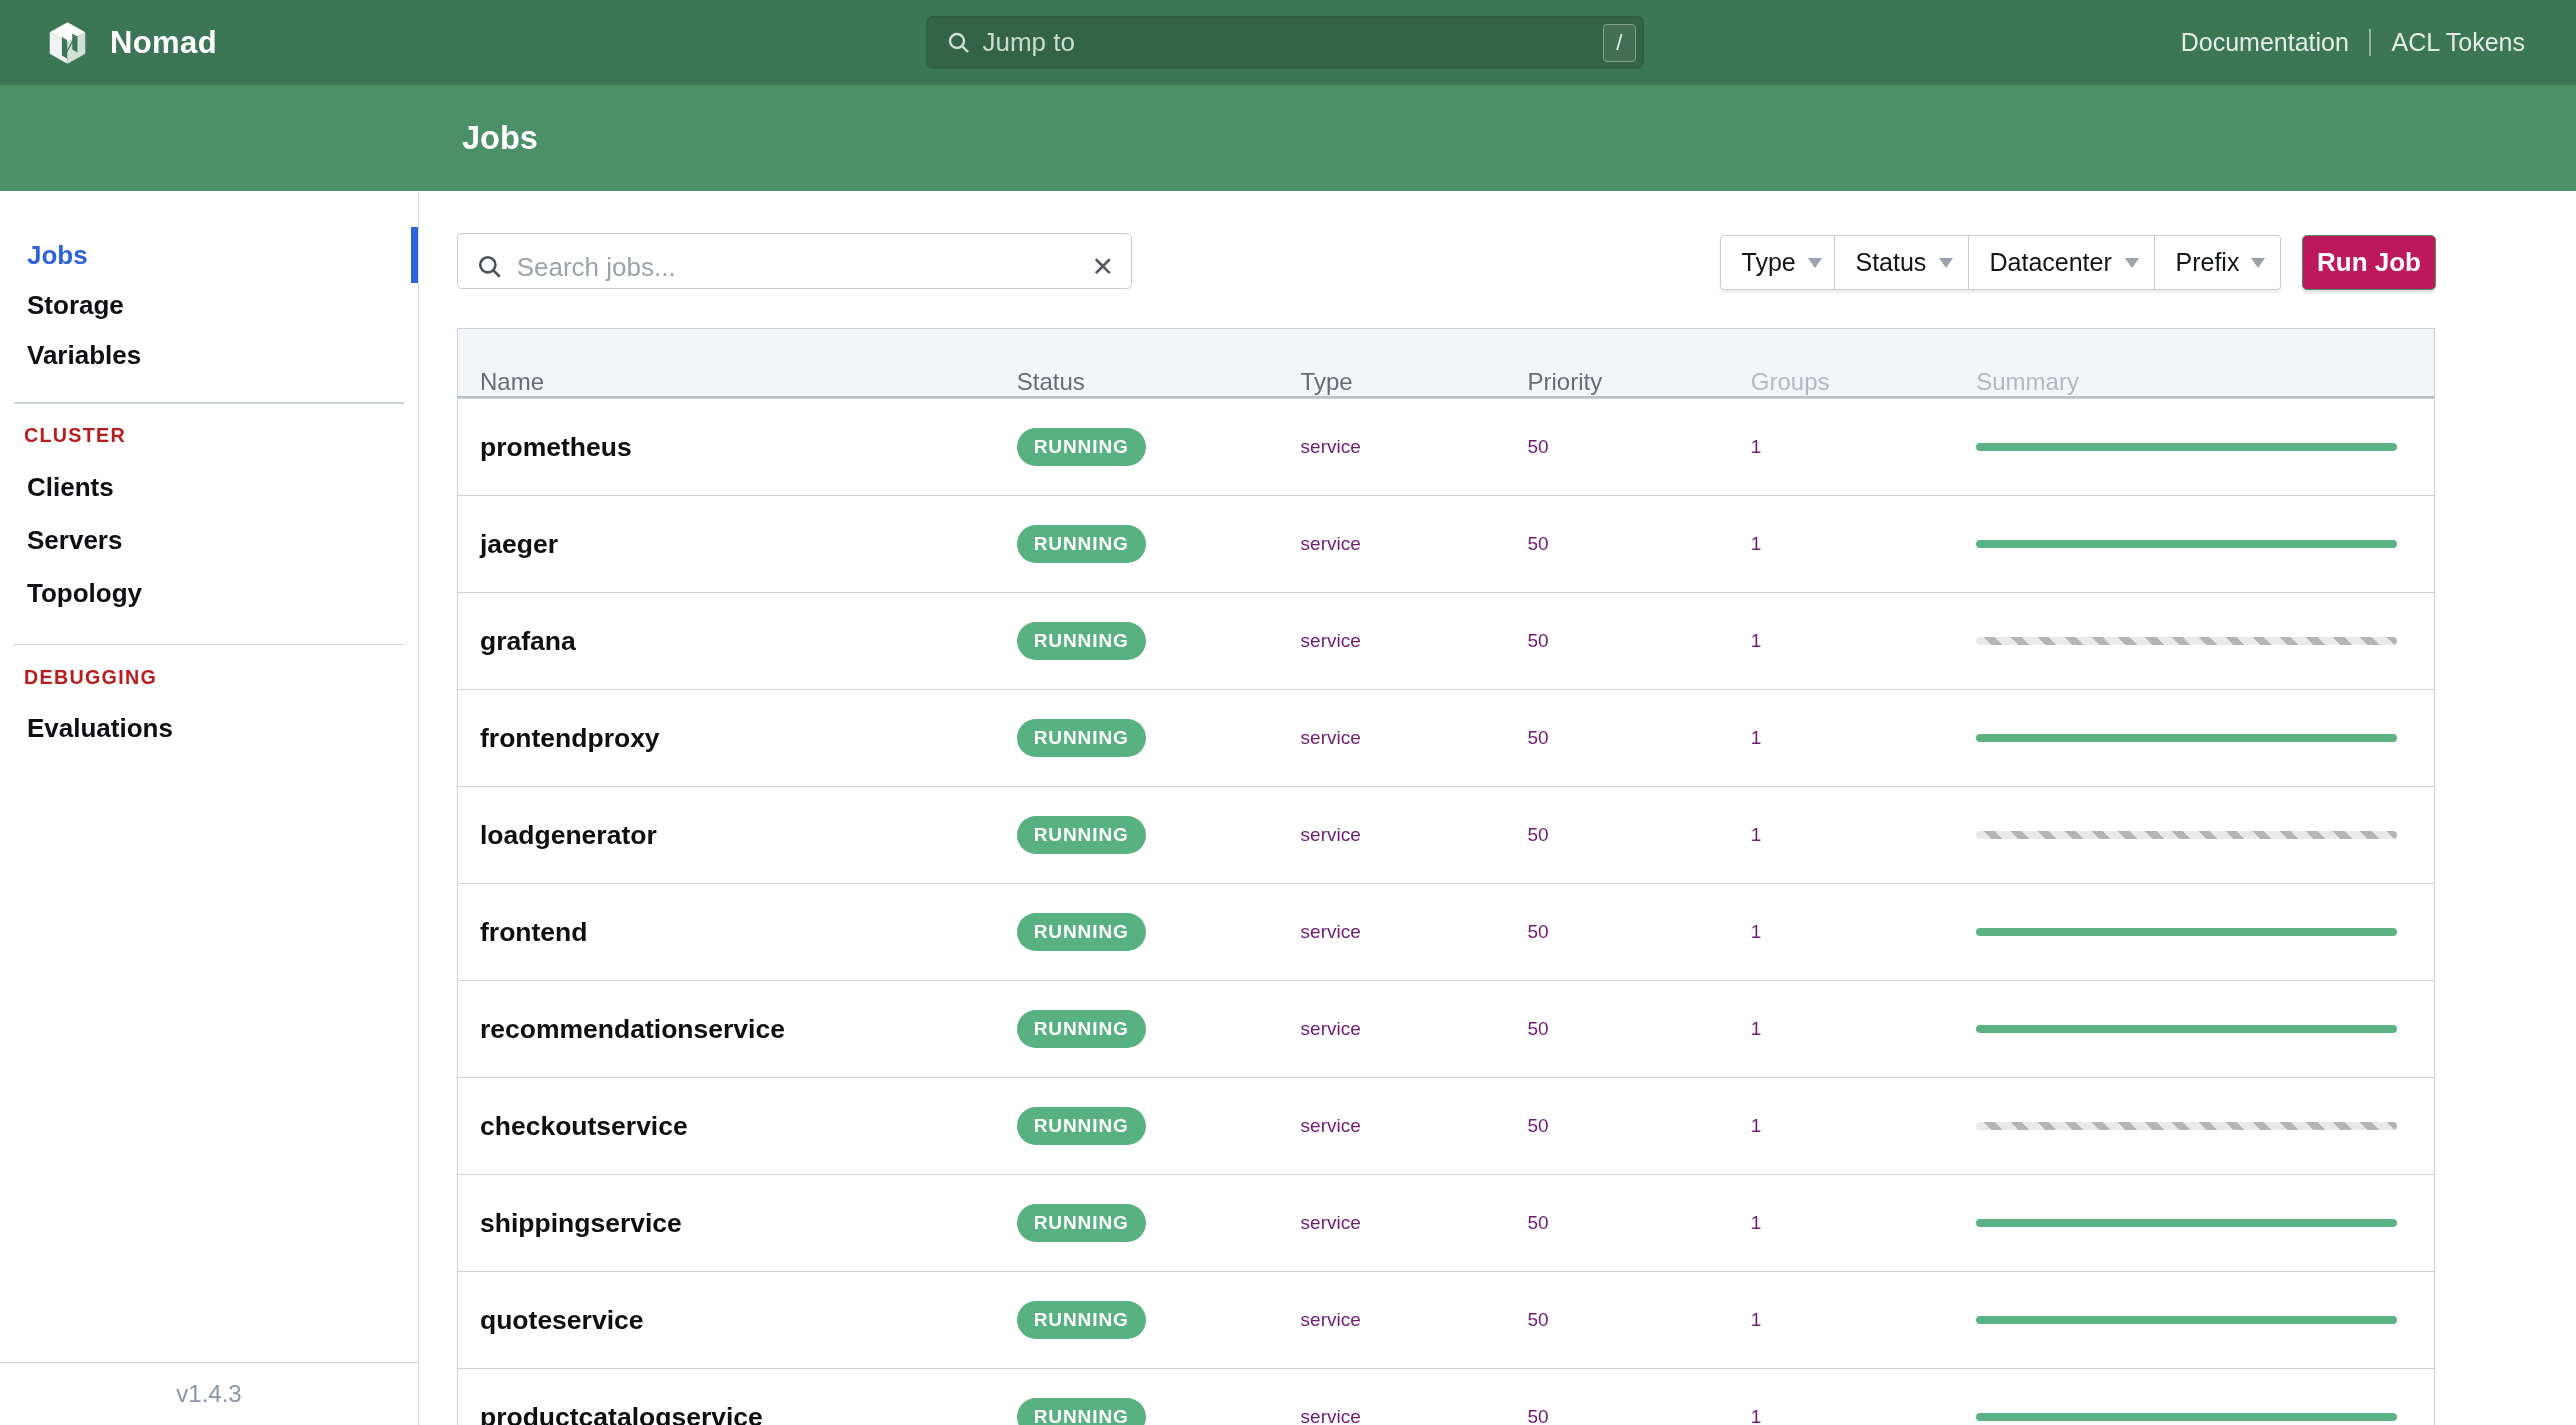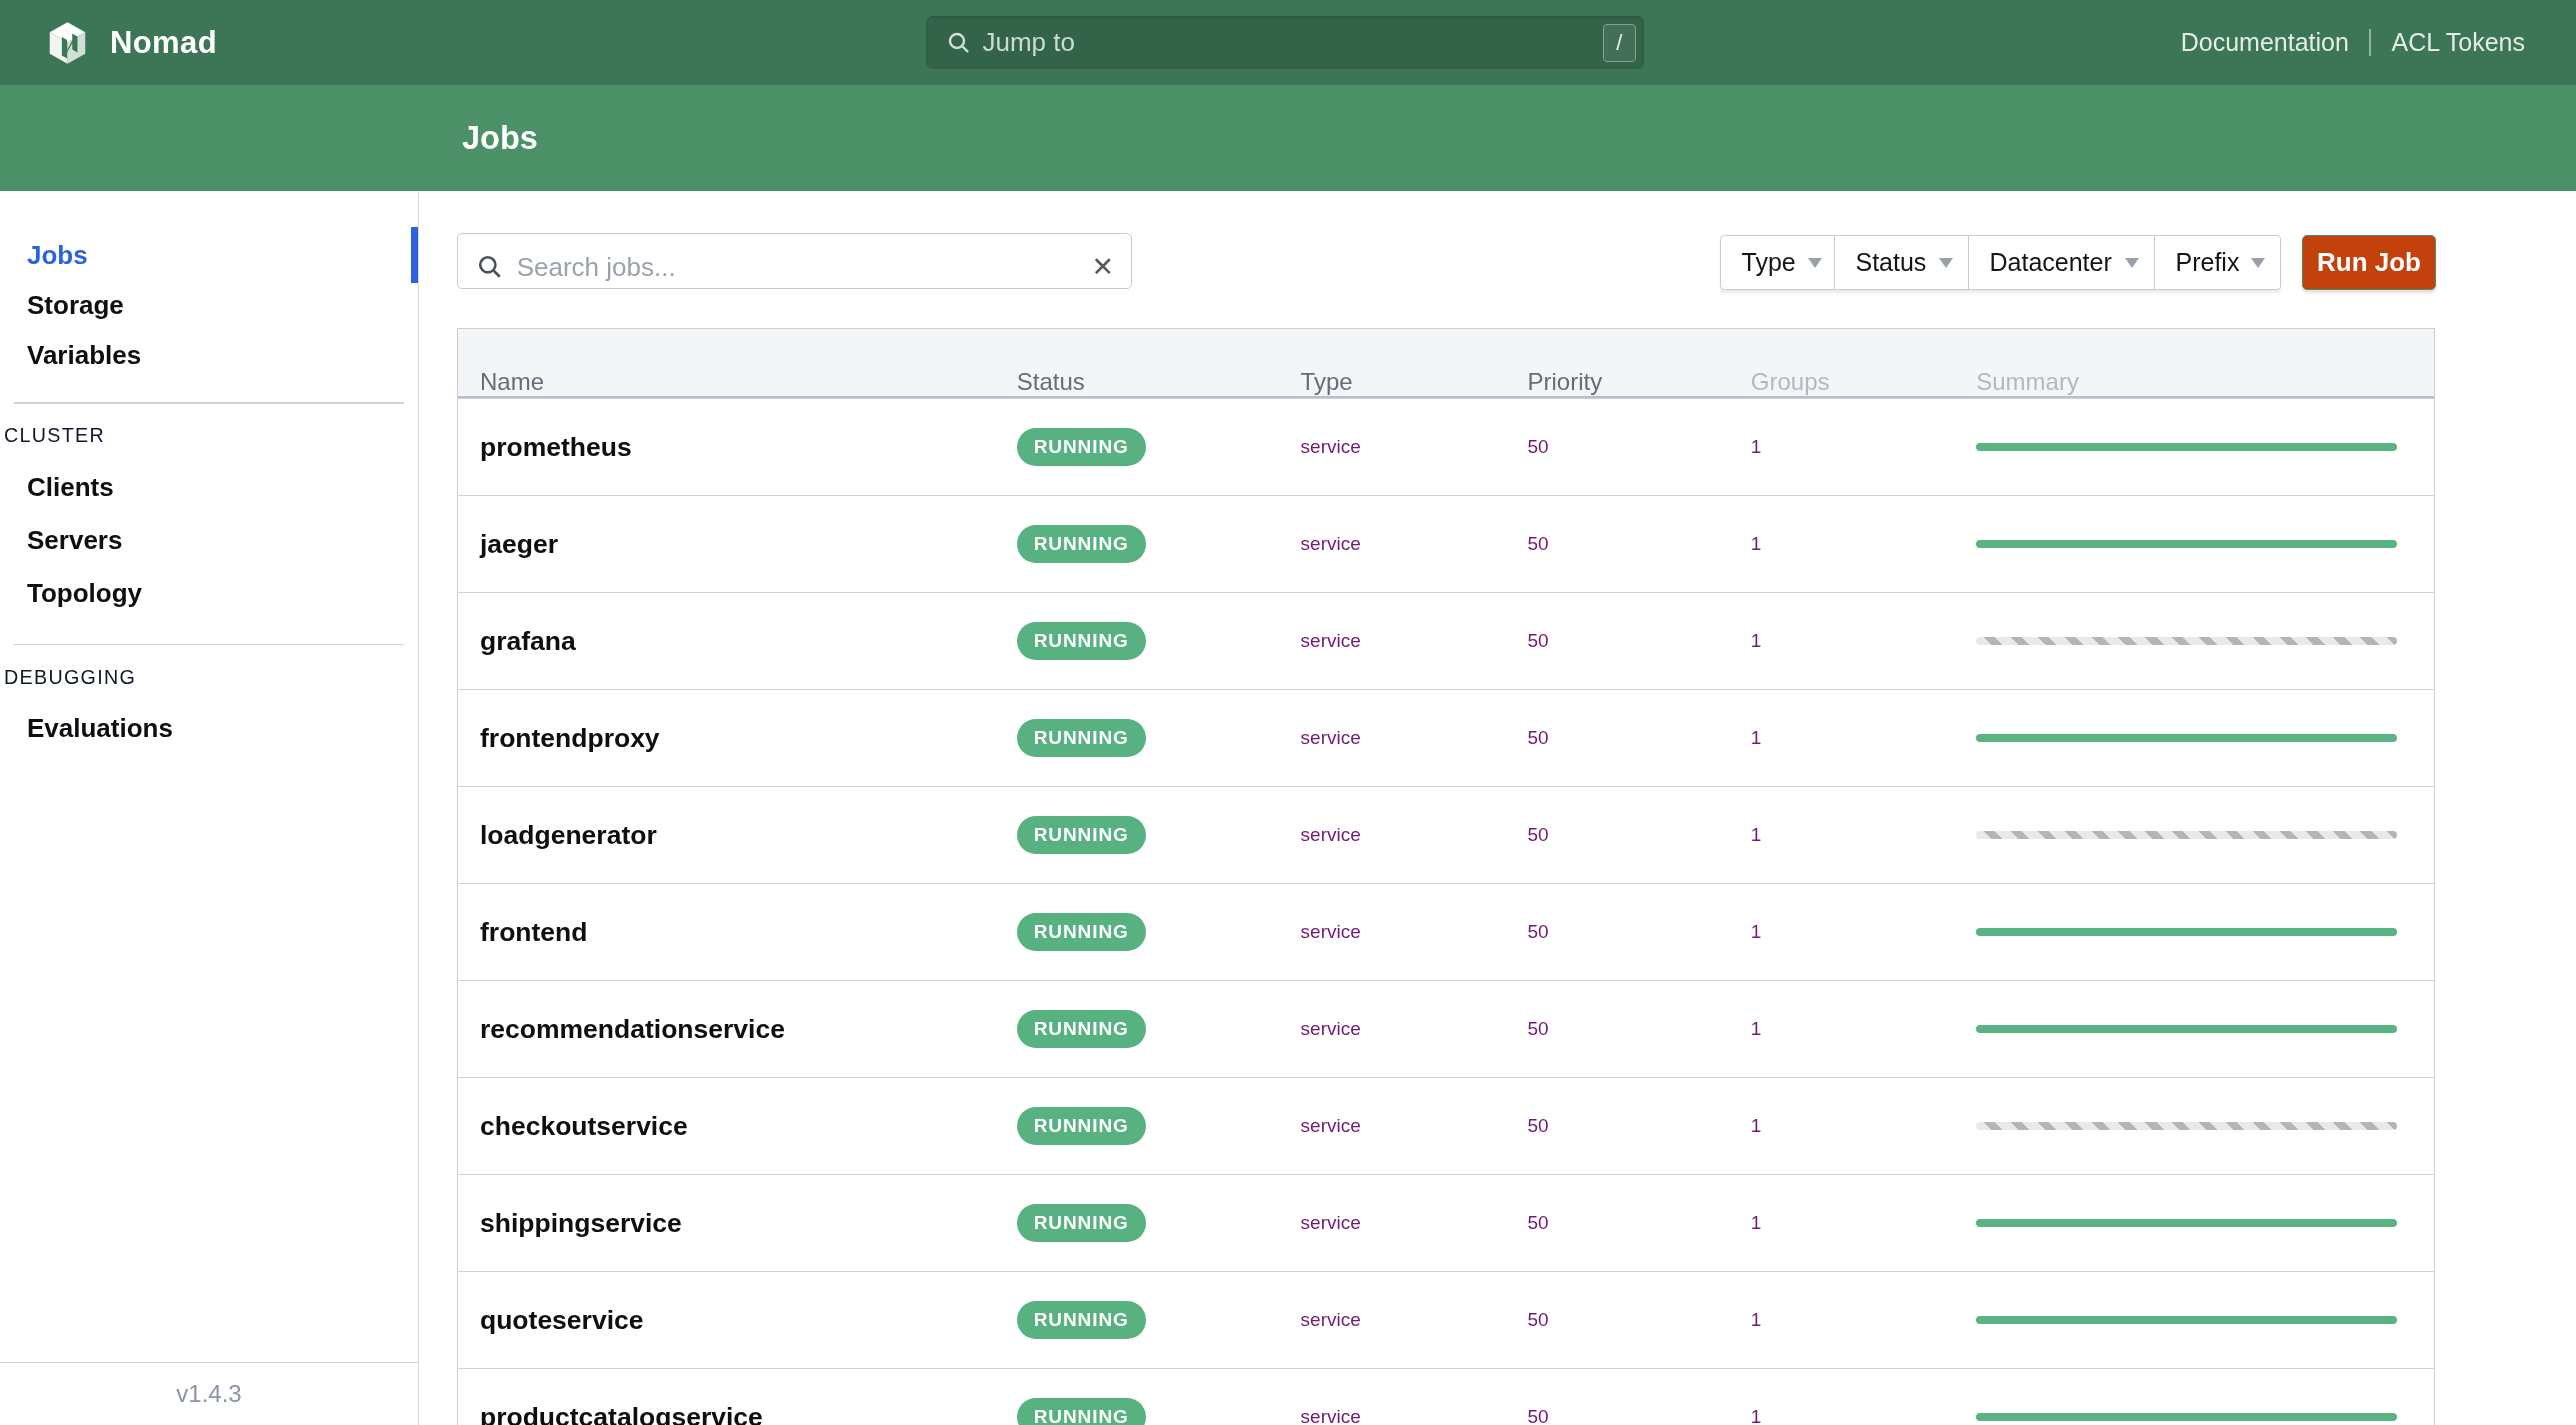--- a/index.html
+++ b/index.html
@@ -29,22 +29,22 @@
   
   .sidebar{position:absolute;top:192px;left:0;width:419px;bottom:0;background:#fff;border-right:1.7px solid #d9dde3}
   .side-nav{padding-top:38px}
   .snav-item{position:relative;height:50px;display:flex;align-items:center;padding-left:27px;
              font-size:26px;font-weight:600;color:#0d0f12;cursor:pointer}
   .snav-item.active{color:#2d61dd}
   .active-bar{position:absolute;right:0;top:-3.4px;width:6.8px;height:56px;background:#2d61dd}
   .section-items .snav-item{height:53px}
   .side-divider{height:1.7px;background:#ccd2da;margin:22px 13.7px 0}
   .side-divider.second{margin-top:24px}
-  .section-label{margin-top:19px;height:26px;display:flex;align-items:center;padding-left:4px;
-                 font-size:19.7px;letter-spacing:1.3px;color:#0f172a;font-weight:400}
+  .section-label{margin-top:19px;height:26px;display:flex;align-items:center;padding-left:24px;
+                 font-size:19.7px;letter-spacing:1.3px;color:#b91c1c;font-weight:700}
   .section-items{margin-top:12px}
   .side-footer{position:absolute;bottom:0;left:0;right:0;height:63px;border-top:1.7px solid #ccd2da;
                display:flex;align-items:center;justify-content:center;font-size:24px;color:#8b95a7}
 
   
   .main{position:absolute;top:192px;left:421px;right:0;bottom:0;background:#fff}
 
   .searchbox{position:absolute;left:36px;top:41px;width:675px;height:56px;border:1.7px solid #c4cad4;
              border-radius:5.1px;background:#fff;display:flex;align-items:center;padding:12px 17px 0 19px}
   .searchbox input{flex:1;border:none;outline:none;font-size:26px;color:#16181b;margin-left:13.7px;
@@ -56,21 +56,21 @@
            box-shadow:0 2.6px 2.6px rgba(0,0,0,.08)}
   .filter-btn{display:flex;align-items:center;justify-content:space-between;background:#fff;
               border:1.7px solid #c6ccd4;border-left-width:0;padding:0 15.4px 0 20.5px;font-size:25px;
               color:#131619;cursor:pointer;gap:12px}
   .filter-btn:first-child{border-left-width:1.7px;border-radius:4.3px 0 0 4.3px}
   .filter-btn:last-child{border-radius:0 4.3px 4.3px 0}
   .f-type{width:115px}.f-status{width:134px}.f-datacenter{width:186px}.f-prefix{width:126px}
   .caret{width:0;height:0;border-left:7.7px solid transparent;border-right:7.7px solid transparent;
          border-top:10.3px solid #9aa1ab;flex:none}
 
-  .run-job{position:absolute;left:1881px;top:43px;width:134px;height:55px;background:#c2410c;
+  .run-job{position:absolute;left:1881px;top:43px;width:134px;height:55px;background:#be185d;
            border:1.7px solid #4a9168;border-radius:5.1px;color:#fff;font-size:26px;font-weight:700;
            display:flex;align-items:center;justify-content:center;cursor:pointer;
            box-shadow:0 2.6px 2.6px rgba(0,0,0,.12)}
 
   
   .jobs-table{position:absolute;left:36px;top:136px;width:1978px;border:1.7px solid #c9cfd9;background:#fff}
   .thead{display:flex;height:69px;background:#f4f5f7;border-bottom:2.6px solid #b9c0cc;align-items:flex-end}
   .th{font-size:24px;color:#666d77;cursor:pointer}
   .th.muted{color:#b2b8c2;cursor:default}
   .col-name{width:559px;padding-left:22px}

